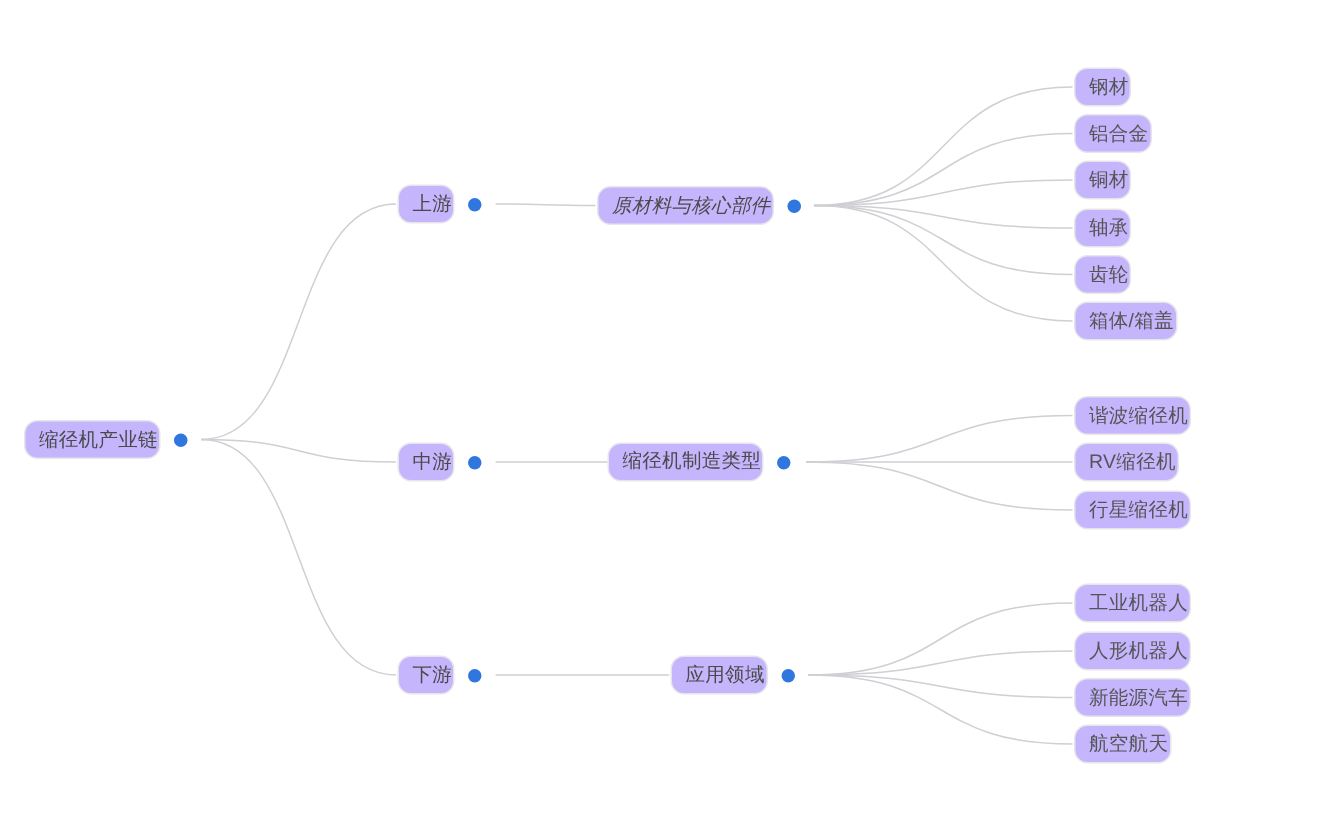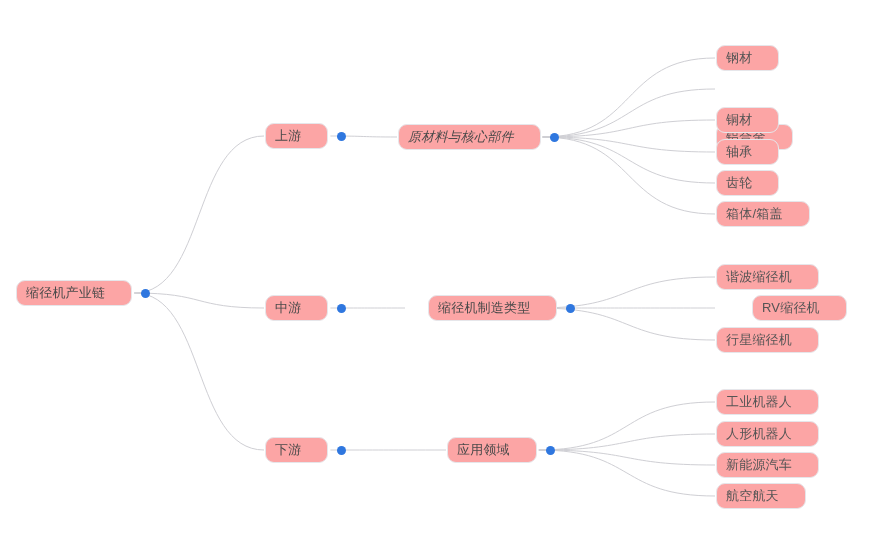--- a/index.html
+++ b/index.html
@@ -16,24 +16,24 @@
   }
   .edge-layer{position:absolute;left:0;top:0;pointer-events:none;}
   .node{
     position:absolute;
     transform:translateY(-50%);
     display:flex;
     align-items:center;
     white-space:nowrap;
   }
   .node-pill{
-    background:#fca5a5;
+    background:#c4b5fd;
     border:1px solid #e6e6ea;
     border-radius:9px;
-    padding:3px 26px 4px 9px;
+    padding:3px 1px 4px 9px;
     font-size:13px;
     line-height:17px;
     color:#4a4a4a;
     letter-spacing:0.2px;
   }
   .node-dot{
     width:9px;height:9px;
     border-radius:50%;
     background:#2f77df;
     margin-left:9px;
@@ -78,47 +78,47 @@
         <div class="node-pill">上游</div>
         <span class="node-dot"></span>
       </div>
       <div class="node category" style="left: 398px; top: 137px; font-style: italic;">
         <div class="node-pill">原材料与核心部件</div>
         <span class="node-dot"></span>
       </div>
       <div class="node leaf" style="left: 716px; top: 58px;">
         <div class="node-pill">钢材</div>
       </div>
-      <div class="node leaf" style="left: 716px; top: 89px; margin-top: 48px;">
+      <div class="node leaf" style="left: 716px; top: 89px;">
         <div class="node-pill">铝合金</div>
       </div>
       <div class="node leaf" style="left: 716px; top: 120px;">
         <div class="node-pill">铜材</div>
       </div>
       <div class="node leaf" style="left: 716px; top: 152px;">
         <div class="node-pill">轴承</div>
       </div>
       <div class="node leaf" style="left: 716px; top: 183px;">
         <div class="node-pill">齿轮</div>
       </div>
       <div class="node leaf" style="left: 716px; top: 214px;">
         <div class="node-pill">箱体/箱盖</div>
       </div>
       <div class="node branch" style="left: 265px; top: 308px; justify-content: flex-end;">
         <div class="node-pill">中游</div>
         <span class="node-dot"></span>
       </div>
-      <div class="node category" style="left: 428px; top: 308px;">
+      <div class="node category" style="left: 405px; top: 308px; font-family: Liberation Mono, monospace;">
         <div class="node-pill">缩径机制造类型</div>
         <span class="node-dot"></span>
       </div>
       <div class="node leaf" style="left: 716px; top: 277px;">
         <div class="node-pill">谐波缩径机</div>
       </div>
-      <div class="node leaf" style="left: 716px; top: 308px; margin-left: 36px;">
+      <div class="node leaf" style="left: 716px; top: 308px;">
         <div class="node-pill">RV缩径机</div>
       </div>
       <div class="node leaf" style="left: 716px; top: 340px; border-radius: 13px;">
         <div class="node-pill">行星缩径机</div>
       </div>
       <div class="node branch" style="left: 265px; top: 450px;">
         <div class="node-pill">下游</div>
         <span class="node-dot"></span>
       </div>
       <div class="node category" style="left: 447px; top: 450px;">

